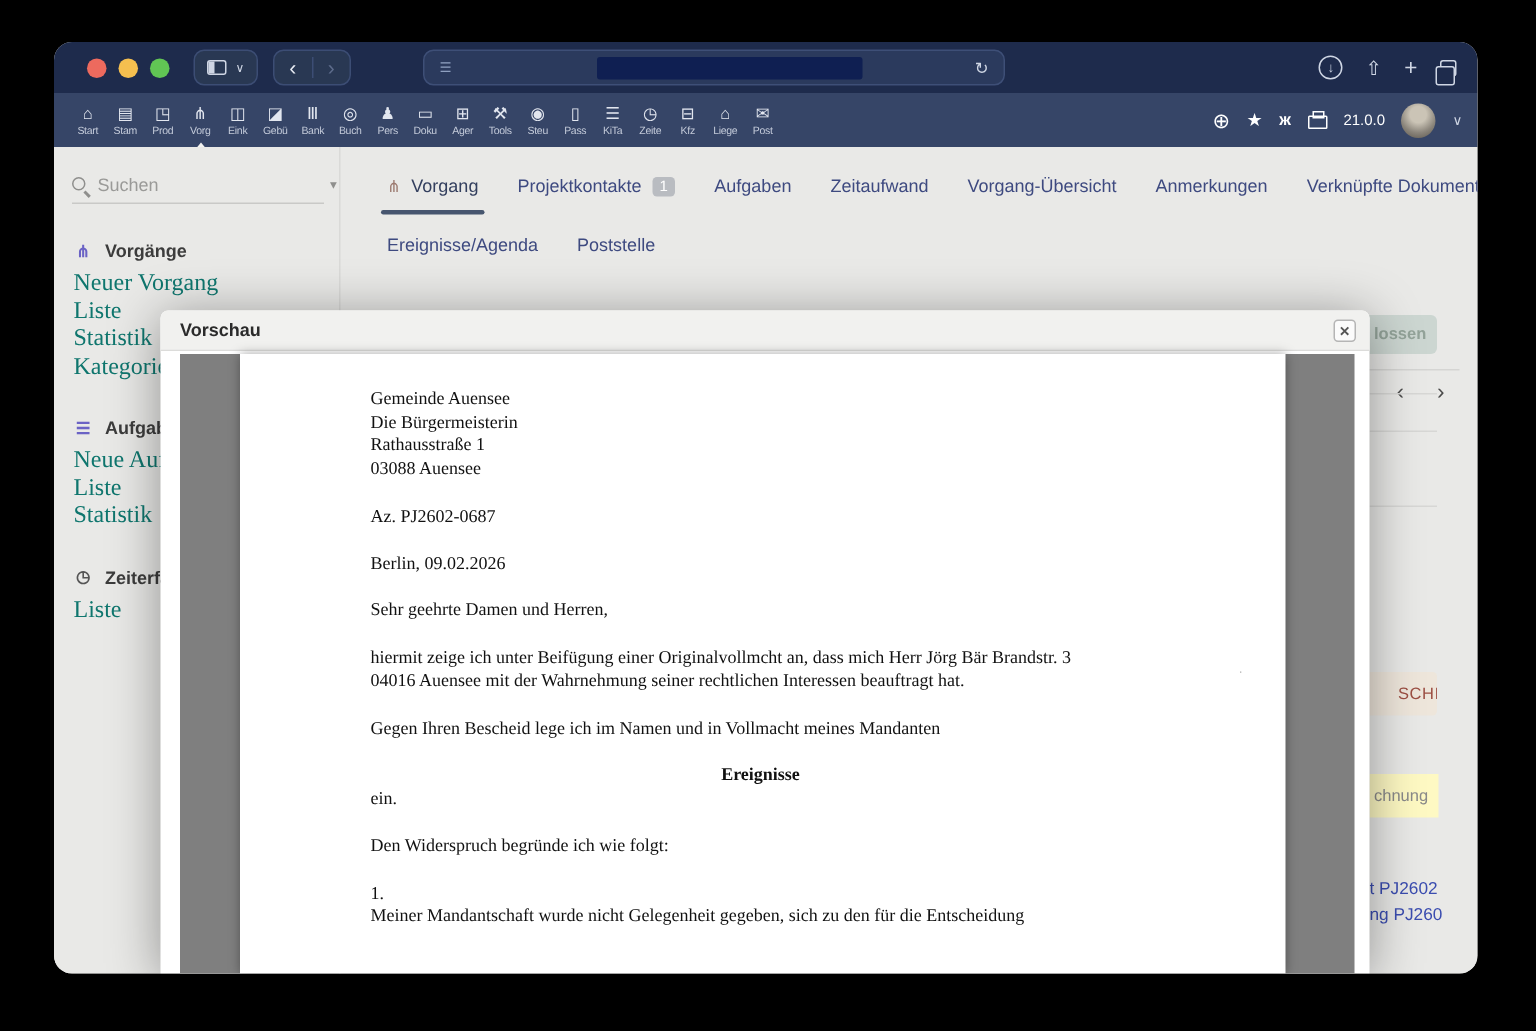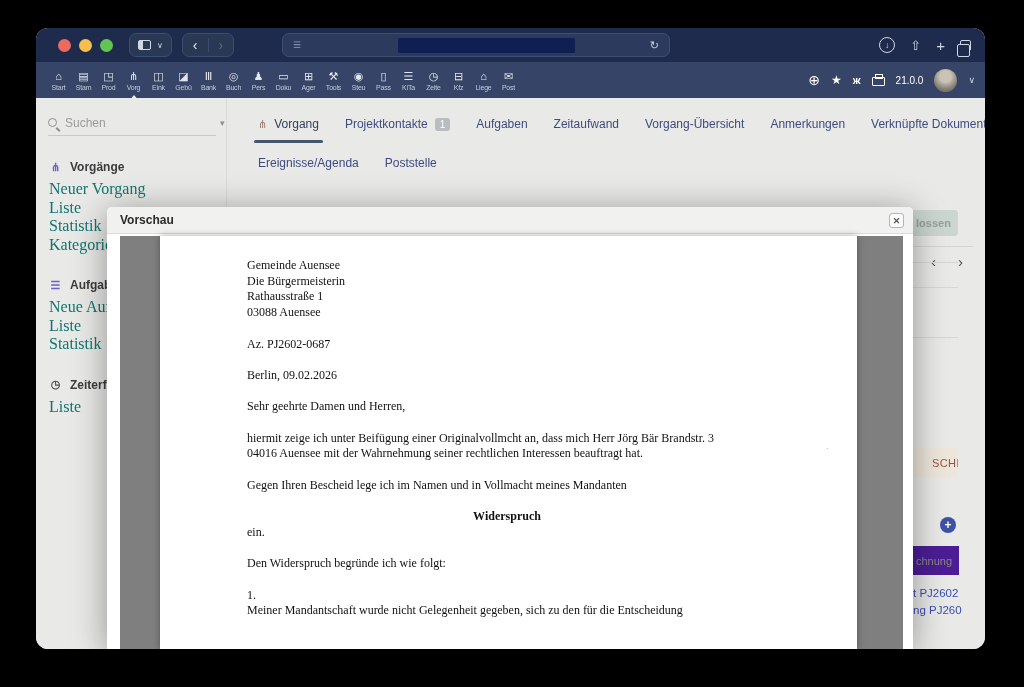--- a/index.html
+++ b/index.html
@@ -89,21 +89,21 @@
 
   
   .frag { position:absolute; overflow:hidden; }
   .frag-status { left:877px; top:182px; width:45px; height:26px; background:#ccd6d1; border-radius:0 4px 4px 0;
     color:#93a399; font-size:11px; font-weight:bold; display:flex; align-items:center; padding-left:3px; }
   .frag-line { left:877px; height:1px; width:45px; background:#d7d7d5; }
   .frag-del { left:877px; top:420px; width:45px; height:29px; background:#eee6db; border-radius:0 3px 3px 0;
     color:#9c4f43; font-size:11px; font-weight:normal; letter-spacing:.4px; display:flex; align-items:center; padding-left:19px; }
   .frag-plus { left:904px; top:489px; width:16px; height:16px; border-radius:50%; background:#3f51a3;
     color:#fff; font-size:12px; font-weight:bold; display:flex; align-items:center; justify-content:center; cursor:pointer; }
-  .frag-th { left:877px; top:518px; width:46px; height:29px; background:#4c1d95; color:#8a8a8a; font-size:11px;
+  .frag-th { left:877px; top:488px; width:46px; height:29px; background:#fef9c3; color:#8a8a8a; font-size:11px;
     display:flex; align-items:center; padding-left:3px; }
   .frag-link { left:877px; width:60px; color:#3b4db0; font-size:11.5px; cursor:pointer; white-space:nowrap; }
 
   
   .modal { position:absolute; left:71px; top:179px; width:806px; height:442px; background:#fff;
     border-radius:5px 5px 0 0; box-shadow:0 4px 34px rgba(0,0,0,.38); z-index:10; }
   .modal-head { height:27px; background:#f1f1ef; border-bottom:1px solid #dcdcda; border-radius:5px 5px 0 0;
     display:flex; align-items:center; position:relative; }
   .modal-title { margin-left:13px; font-size:12px; font-weight:bold; color:#2b2b2b; }
   .modal-close { position:absolute; right:9px; top:6px; width:15px; height:15px; background:#fbfbfb;
@@ -353,21 +353,21 @@
             <div class="dl">&nbsp;</div>
             <div class="dl">Berlin, 09.02.2026</div>
             <div class="dl">&nbsp;</div>
             <div class="dl">Sehr geehrte Damen und Herren,</div>
             <div class="dl">&nbsp;</div>
             <div class="dl">hiermit zeige ich unter Beifügung einer Originalvollmcht an, dass mich Herr Jörg Bär Brandstr. 3</div>
             <div class="dl">04016 Auensee mit der Wahrnehmung seiner rechtlichen Interessen beauftragt hat.</div>
             <div class="dl">&nbsp;</div>
             <div class="dl">Gegen Ihren Bescheid lege ich im Namen und in Vollmacht meines Mandanten</div>
             <div class="dl">&nbsp;</div>
-            <div class="dl b c">Widerspruch</div>
+            <div class="dl b c">Ereignisse</div>
             <div class="dl">ein.</div>
             <div class="dl">&nbsp;</div>
             <div class="dl">Den Widerspruch begründe ich wie folgt:</div>
             <div class="dl">&nbsp;</div>
             <div class="dl">1.</div>
             <div class="dl">Meiner Mandantschaft wurde nicht Gelegenheit gegeben, sich zu den für die Entscheidung</div>
           </div>
         <span class="artifact">·</span>
       </div>
     </div>

